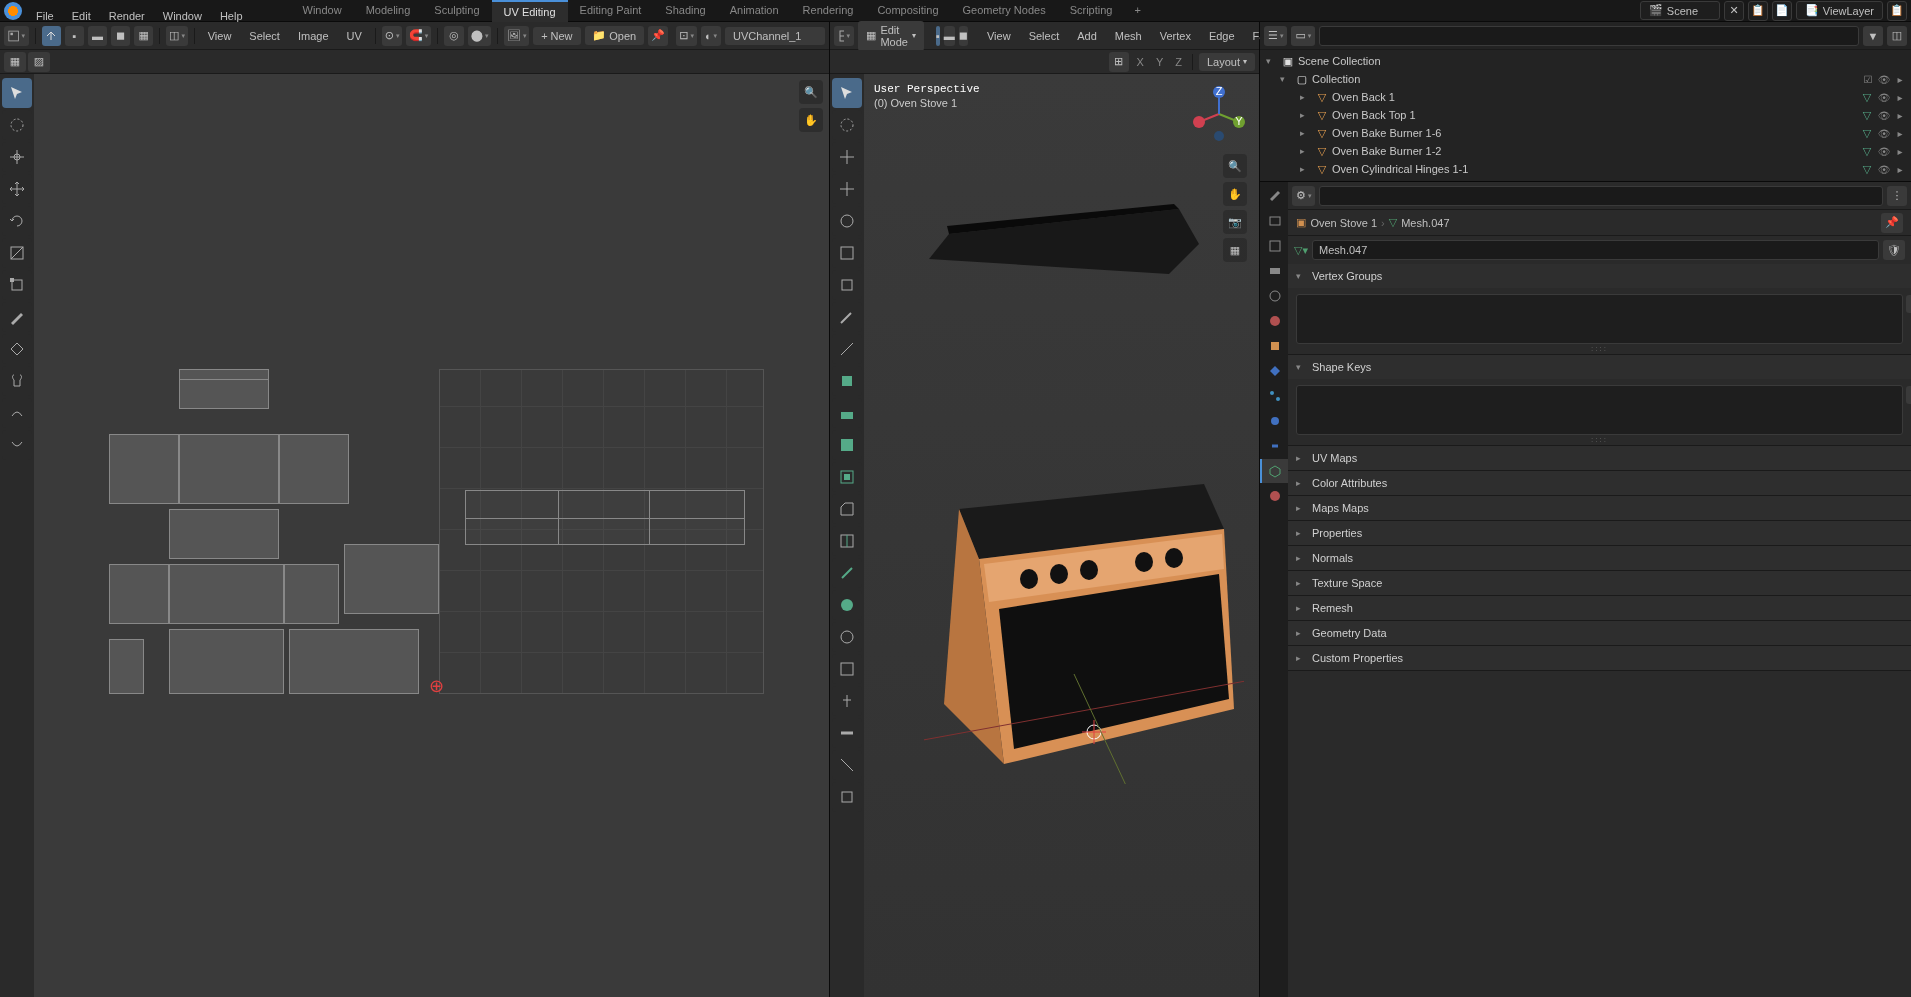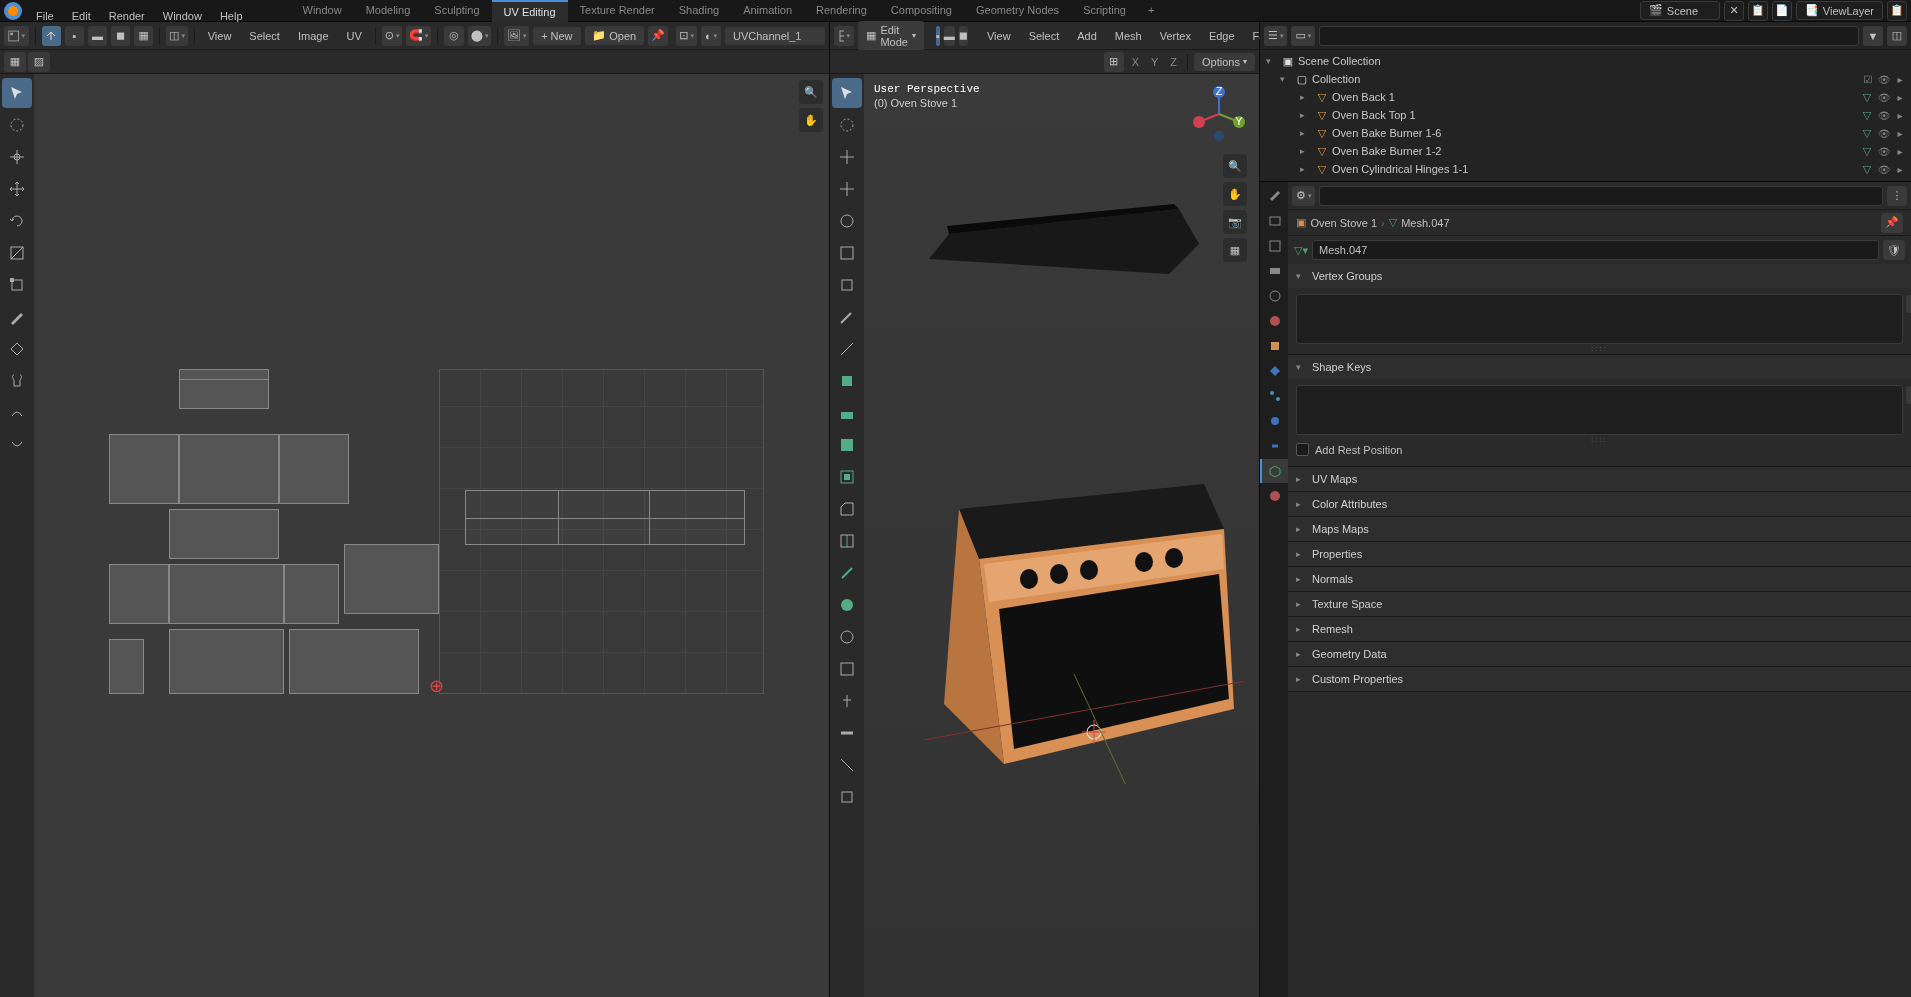--- a/index.html
+++ b/index.html
@@ -124,21 +124,21 @@
     <span>Edit</span>
     <span>Render</span>
     <span>Window</span>
     <span>Help</span>
   </div>
   <div class="workspaces">
     <span>Window</span>
     <span>Modeling</span>
     <span>Sculpting</span>
     <span class="active">UV Editing</span>
-    <span>Texture Render</span>
+    <span>Editing Paint</span>
     <span>Shading</span>
     <span>Animation</span>
     <span>Rendering</span>
     <span>Compositing</span>
     <span>Geometry Nodes</span>
     <span>Scripting</span>
     <span class="add">+</span>
   </div>
   <div class="right">
     <div class="scene-sel">
@@ -335,21 +335,21 @@
       <span class="hdr-menu">Face</span>
       <span class="hdr-menu">UV</span>
     </div>
     <div class="vp-subheader">
       <div class="hdr-btn">⊞</div>
       <span style="color:#888;padding:0 4px">X</span>
       <span style="color:#888;padding:0 4px">Y</span>
       <span style="color:#888;padding:0 4px">Z</span>
       <div class="hdr-sep"></div>
       <div class="hdr-new">
-        <span>Options</span>
+        <span>Layout</span>
         <span style="font-size:8px">▾</span>
       </div>
     </div>
     <div class="vp-body">
       <div class="vp-toolbar">
         <div class="tool-btn active">
             <svg width="18" height="18">
               <path d="M3 3 L14 8 L9 10 L7 15 Z" fill="#ddd"></path>
             </svg>
           </div>
@@ -716,24 +716,20 @@
         <div class="panel-section">
           <div class="panel-hdr">
             <span class="arrow">▾</span>
             <span class="title">Shape Keys</span>
           </div>
           <div class="panel-body">
             <div class="panel-list">
               <div class="add-btn">+</div>
               <div class="drag-handle">::::</div>
             </div>
-            <div class="panel-check">
-              <div class="box"></div>
-              <span>Add Rest Position</span>
-            </div>
           </div>
         </div>
 
         <div class="panel-section">
           <div class="panel-hdr">
             <span class="arrow">▸</span>
             <span class="title">UV Maps</span>
           </div>
         </div>
         <div class="panel-section">

